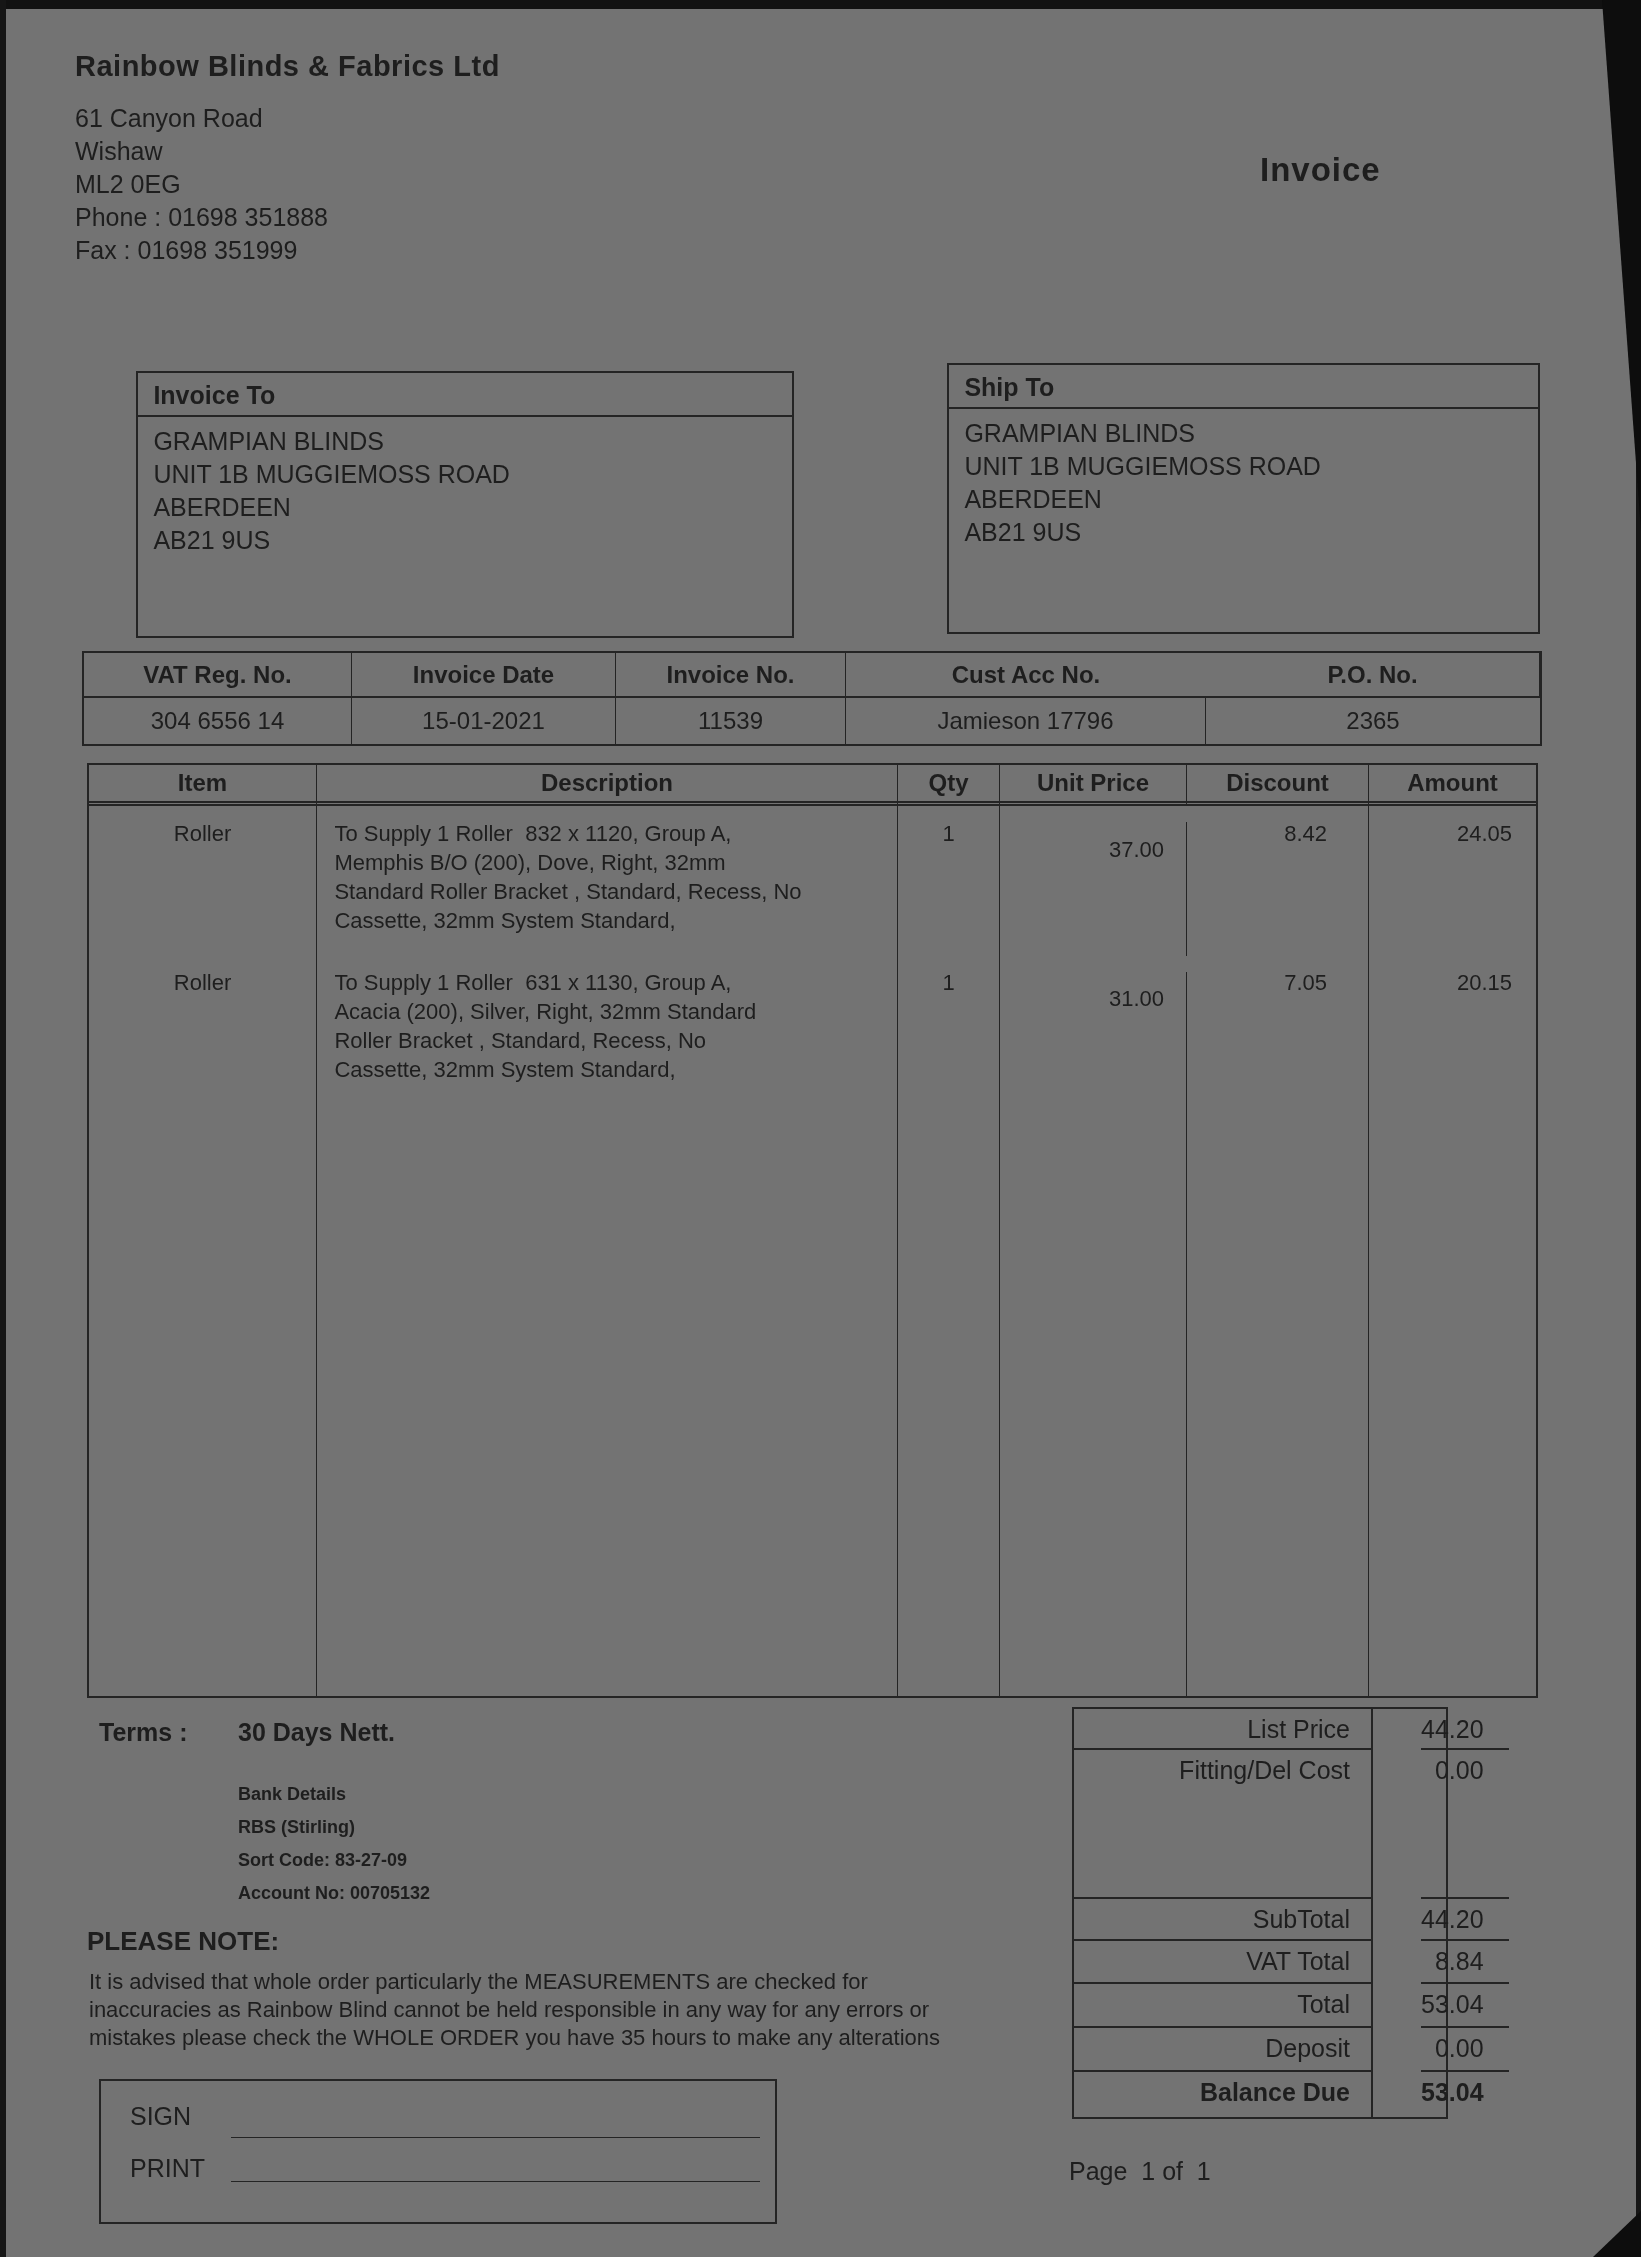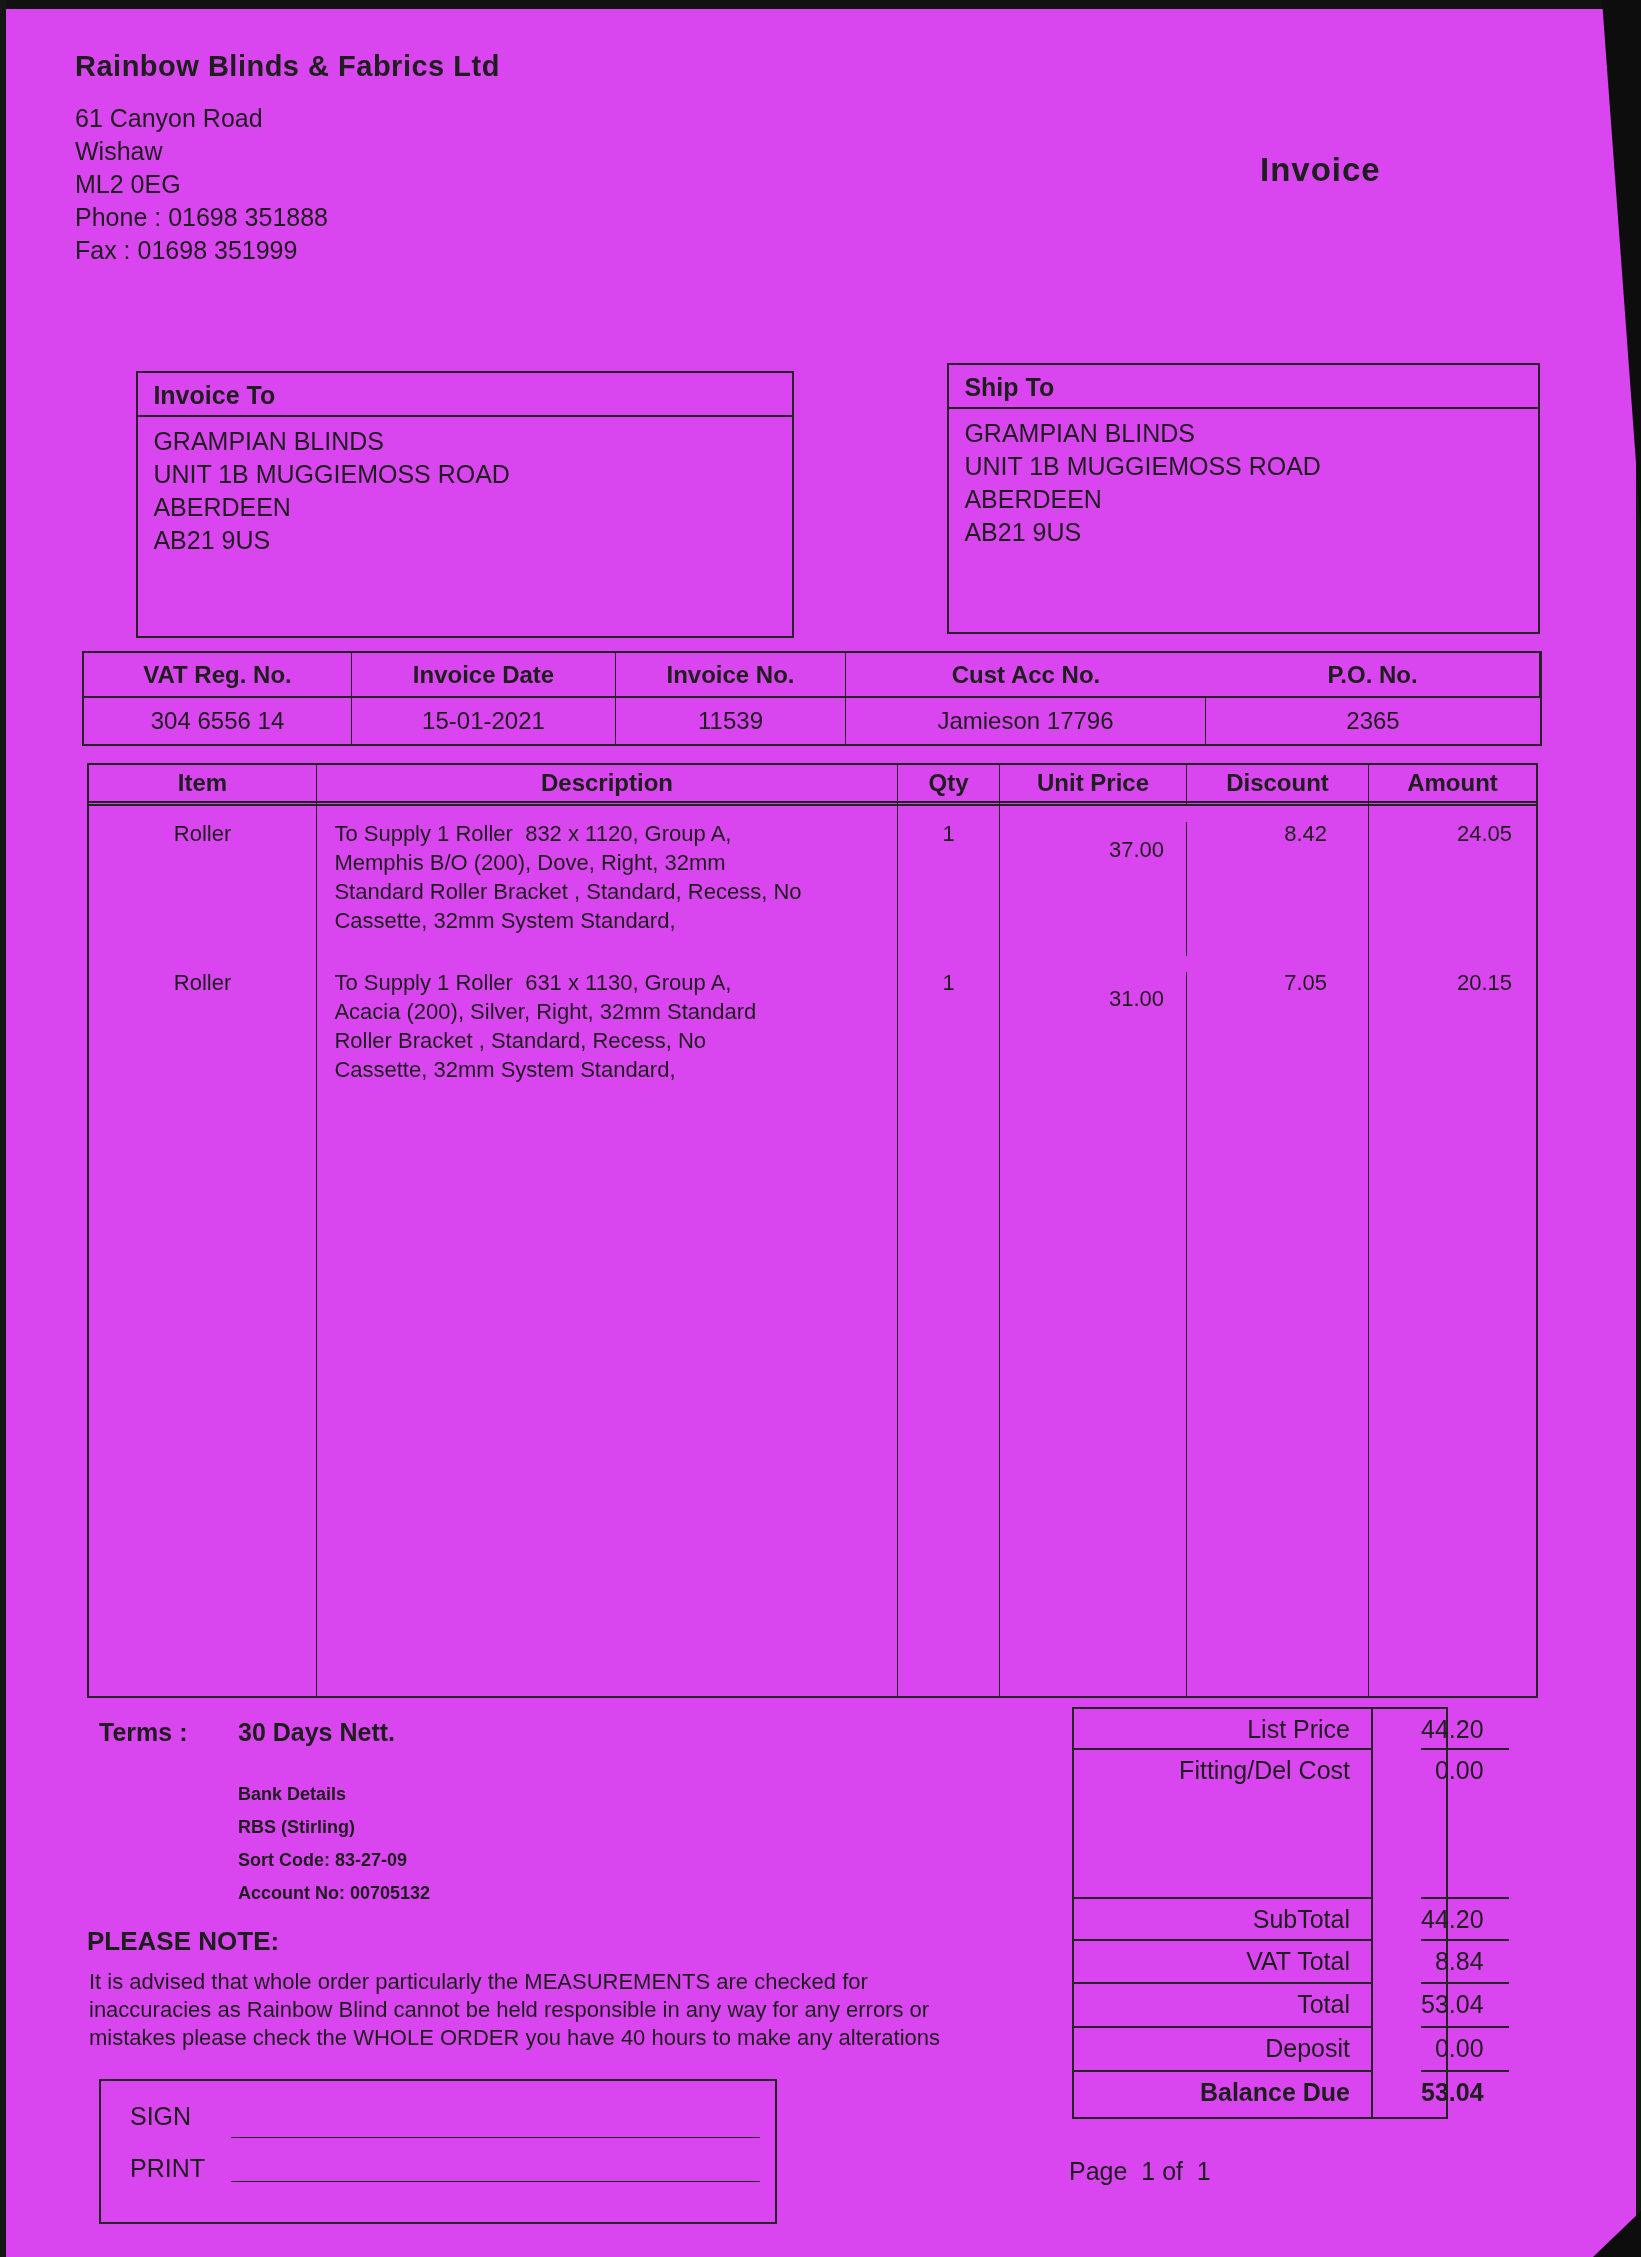--- a/index.html
+++ b/index.html
@@ -1,21 +1,21 @@
 <!DOCTYPE html>
 <html><head>
 <meta charset="utf-8">
 <style>
   * { margin: 0; padding: 0; box-sizing: border-box; }
   html, body { background: #e8e8e6; }
   .page {
     position: relative;
     width: 1641px;
     height: 2257px;
-    background: #d946ef;
+    background: #737373;
     font-family: "Liberation Sans", sans-serif;
     color: #1e1e1e;
     overflow: hidden;
   }
   
   .scan-top    { position:absolute; left:0; top:0; width:1641px; height:8.7px;  background:#111; }
   .scan-left   { position:absolute; left:0; top:0; width:5.8px;  height:2257px; background:#161616; }
   .scan-right  { position:absolute; left:1636px; top:0; width:5.8px; height:2257px; background:#161616; }
   .scan-wedge  { position:absolute; right:0; top:0; width:39px; height:531px; background:#0d0d0d;
                  clip-path: polygon(0 0, 100% 0, 100% 100%); }
@@ -168,21 +168,21 @@
   <div class="terms-value">30 Days Nett.</div>
 
   <div class="bank-details">Bank Details
 RBS (Stirling)
 Sort Code: 83-27-09
 Account No: 00705132</div>
 
   <div class="note-heading">PLEASE NOTE:</div>
   <div class="note-body">It is advised that whole order particularly the MEASUREMENTS are checked for
 inaccuracies as Rainbow Blind cannot be held responsible in any way for any errors or
-mistakes please check the WHOLE ORDER you have 40 hours to make any alterations</div>
+mistakes please check the WHOLE ORDER you have 35 hours to make any alterations</div>
 
   <div class="totals-box">
     <div class="tcell tlabel hr">List Price</div>
     <div class="tcell tvalue hr">44.20</div>
     <div class="tcell tlabel hr">Fitting/Del Cost</div>
     <div class="tcell tvalue hr">0.00</div>
     <div class="tcell tlabel hr">SubTotal</div>
     <div class="tcell tvalue hr">44.20</div>
     <div class="tcell tlabel hr">VAT Total</div>
     <div class="tcell tvalue hr">8.84</div>

